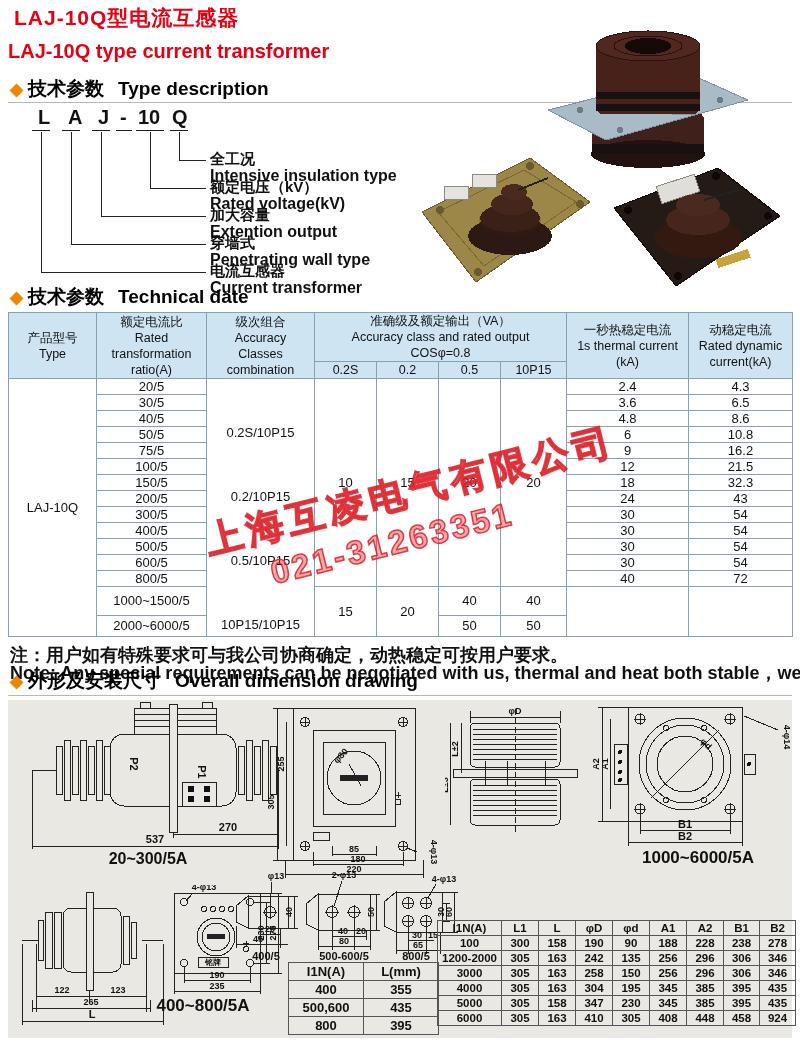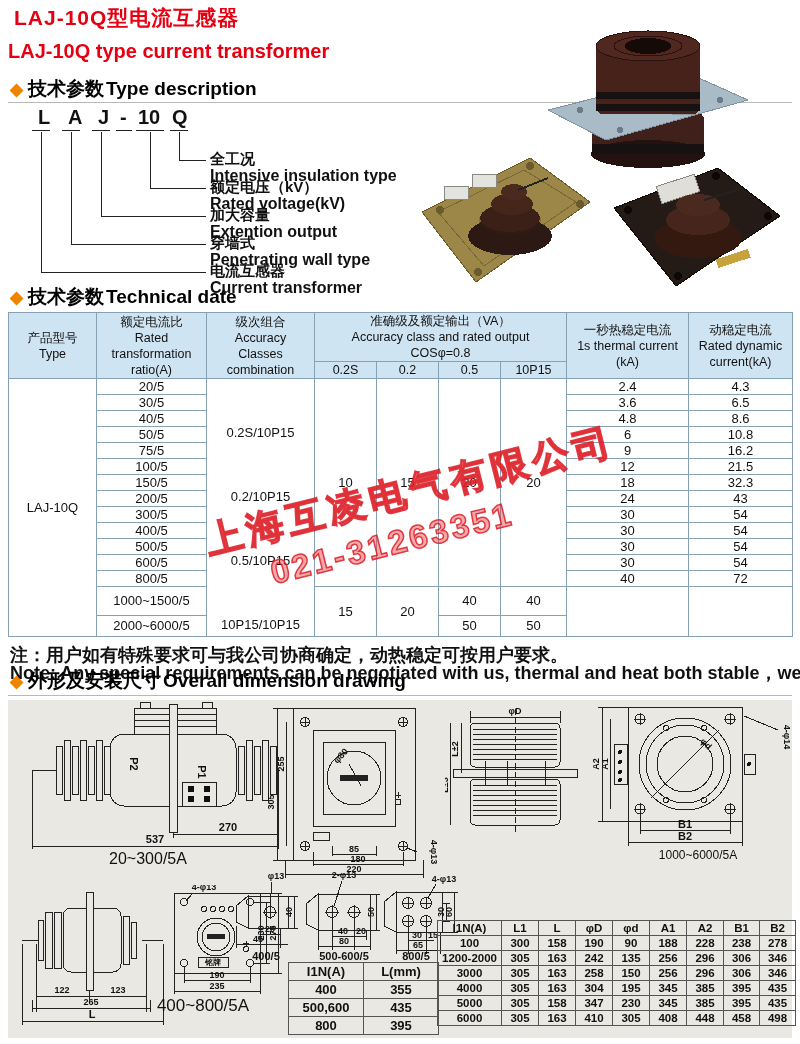--- a/index.html
+++ b/index.html
@@ -3,40 +3,40 @@
 <meta charset="utf-8">
 <style>
   html,body{margin:0;padding:0;background:#fff;}
   .page{position:relative;width:800px;height:1044px;background:#fff;overflow:hidden;
         font-family:"Liberation Sans",sans-serif;color:#111;}
   .abs{position:absolute;}
   .title-zh{left:14px;top:4px;font-size:21px;font-weight:800;color:#e60012;letter-spacing:1px;}
   .title-en{left:8px;top:40px;font-size:20px;font-weight:700;color:#e60012;}
   .sec{font-size:19px;font-weight:700;color:#000;white-space:nowrap;}
   .sec .diamond{color:#f08300;font-size:17px;margin-right:5px;}
-  .sec .en{margin-left:2px;}
+  .sec .en{margin-left:14px;}
   .rule{height:1px;background:#b8b8b4;left:8px;right:8px;}
   
   .techwrap{left:8px;top:312px;width:784px;}
   table.tech{width:784px;border-collapse:collapse;table-layout:fixed;}
   .tech th,.tech td{border:1px solid #86a0b4;text-align:center;vertical-align:middle;padding:0;}
   .tech thead th{background:#cfe4f2;font-size:12.5px;font-weight:400;line-height:1.28;}
   .tech td{font-size:13px;font-weight:400;}
   .tech tbody tr{height:16px;}
   .tech tbody tr.sp{height:21px;}
   .combo div{line-height:1.55;font-size:13px;margin-top:44px;}
   
   .wm{left:150px;top:466px;width:530px;transform:rotate(-14deg);z-index:6;text-align:center;
       font-weight:700;color:rgba(235,62,66,0.45);-webkit-text-stroke:1.5px rgba(220,28,38,0.85);}
   .wm .l1{font-size:37px;letter-spacing:5px;}
   .wm .l2{font-size:33px;letter-spacing:3px;margin-top:2px;margin-left:-60px;}
   .note{left:10px;font-size:18px;font-weight:700;white-space:nowrap;}
   
   .panel{left:8px;top:700px;width:784px;height:338px;background:#e9e8e3;}
-  .panel .cap{position:absolute;font-weight:400;color:#111;text-align:center;}
+  .panel .cap{position:absolute;font-weight:700;color:#111;text-align:center;}
   svg text{fill:#111;font-family:"Liberation Sans",sans-serif;}
   svg .dim{font-size:11px;font-weight:700;}
   svg .dims{font-size:9px;font-weight:700;}
   svg{shape-rendering:crispEdges;}
   
   table.dimtab{border-collapse:collapse;table-layout:fixed;}
   .dimtab th,.dimtab td{border:1px solid #555;text-align:center;padding:0 2px;
       font-size:11.5px;font-weight:700;height:14px;}
   table.ltab{border-collapse:collapse;table-layout:fixed;}
   .ltab th,.ltab td{border:1px solid #555;text-align:center;padding:0 2px;
@@ -435,21 +435,21 @@
       <circle cx="32" cy="70" r="2" fill="#111"></circle>
         <circle cx="32" cy="78" r="2" fill="#111"></circle>
       <circle cx="161" cy="62" r="2" fill="#111"></circle>
       <text class="dims" transform="rotate(-90 11 62)" x="11" y="62" text-anchor="middle">A2</text>
       <text class="dims" transform="rotate(-90 20 62)" x="20" y="62" text-anchor="middle">A1</text>
       <text class="dims" transform="rotate(45 116 44)" x="116" y="44" text-anchor="middle">φd</text>
       <text class="dim" x="97" y="126" text-anchor="middle">B1</text>
       <text class="dim" x="97" y="138" text-anchor="middle">B2</text>
       <text class="dims" transform="rotate(90 196 35)" x="196" y="35" text-anchor="middle">4-φ14</text>
     </svg>
-    <div class="cap" style="left:600px;top:148px;width:180px;font-size:12px;">1000~6000/5A</div>
+    <div class="cap" style="left:600px;top:148px;width:180px;font-size:17px;">1000~6000/5A</div>
 
     <svg class="abs" style="left:12px;top:190px;" width="145" height="135" viewBox="0 0 145 135">
       <g stroke="#222" fill="none" stroke-width="1">
         <line x1="2" y1="50" x2="18" y2="50"></line>
           <line x1="122" y1="50" x2="143" y2="50"></line>
         <rect x="18" y="30" width="5" height="40"></rect>
           <rect x="25" y="22" width="7" height="56"></rect>
           <rect x="34" y="22" width="7" height="56"></rect>
         <rect x="43" y="18" width="58" height="64" rx="8"></rect>
         <rect x="103" y="26" width="6" height="48"></rect>
@@ -700,19 +700,19 @@
           </tr>
           <tr>
             <td>6000</td>
             <td>305</td>
             <td>163</td>
             <td>410</td>
             <td>305</td>
             <td>408</td>
             <td>448</td>
             <td>458</td>
-            <td>498</td>
+            <td>924</td>
           </tr>
         </tbody>
     </table>
 
   </div>
 </div>
 
 </body></html>

